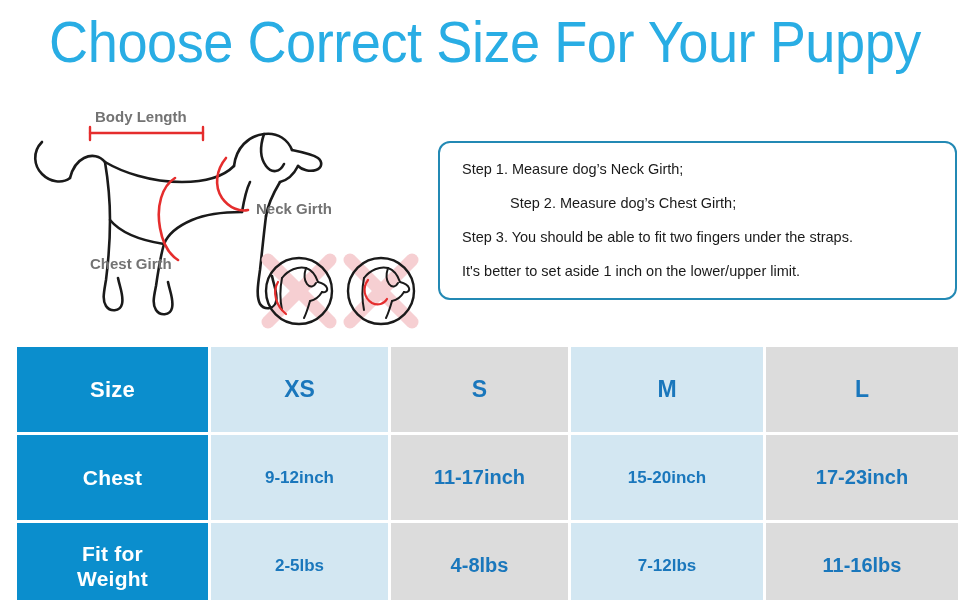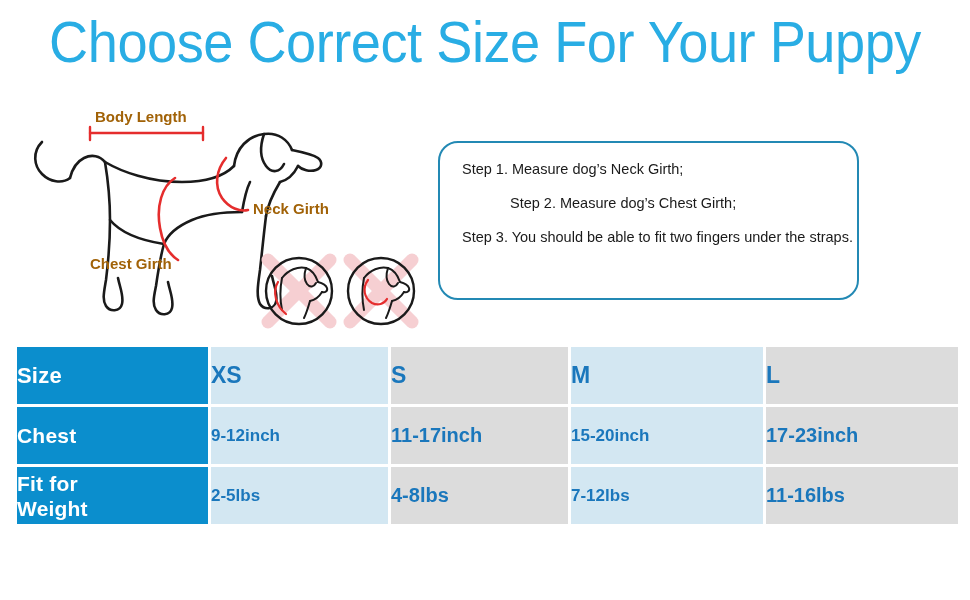--- a/index.html
+++ b/index.html
@@ -39,39 +39,39 @@
     position: absolute;
     left: 10px;
     top: 100px;
     width: 420px;
     height: 240px;
   }
   #diagram svg { display: block; }
 
   .diag-label {
     position: absolute;
-    color: #a16207;
+    color: #737373;
     font-size: 15px;
     font-weight: 700;
     font-family: "Liberation Sans", sans-serif;
     white-space: nowrap;
   }
   #label-body-length { left: 85px; top: 8px; }
-  #label-neck-girth  { left: 243px; top: 100px; }
+  #label-neck-girth  { left: 234px; top: 100px; padding-left: 12px; }
   #label-chest-girth { left: 80px; top: 155px; }
 
   
   #instructions-box {
     position: absolute;
     left: 438px;
     top: 141px;
-    width: 421px;
+    width: 519px;
     height: 159px;
     border: 2px solid #2389b4;
-    border-radius: 20px;
+    border-radius: 12px;
     box-sizing: border-box;
     background: #ffffff;
   }
   .instruction-line {
     position: absolute;
     left: 22px;
     color: #1a1a1a;
     font-size: 14.5px;
     font-weight: 400;
     font-family: "Liberation Sans", sans-serif;
@@ -87,21 +87,22 @@
     position: absolute;
     left: 14px;
     top: 344px;
     width: 942px;
     border-collapse: separate;
     border-spacing: 3px 3px;
     table-layout: fixed;
   }
   #size-table td {
     height: 57px;
-    padding: 0;
+    padding: 14px;
+    text-align: center;
     vertical-align: middle;
     font-family: "Liberation Sans", sans-serif;
   }
   .col-label { width: 191px; }
   .col-xs    { width: 177px; }
   .col-s     { width: 177px; }
   .col-m     { width: 192px; }
   .col-l     { width: 192px; }
 
   td.row-label {
@@ -221,20 +222,21 @@
 
   <div class="diag-label" id="label-neck-girth">Neck Girth</div>
 
   <div class="diag-label" id="label-chest-girth">Chest Girth</div>
 </div>
 
 <div id="instructions-box">
   <div class="instruction-line">Step 1. Measure dog’s Neck Girth;</div>
   <div class="instruction-line">Step 2. Measure dog’s Chest Girth;</div>
   <div class="instruction-line">Step 3. You should be able to fit two fingers under the straps.</div>
+  <div class="instruction-line">It's better to set aside 1 inch on the lower/upper limit.</div>
 </div>
 
 <table id="size-table">
   <colgroup>
     <col class="col-label">
       <col class="col-xs">
       <col class="col-s">
     <col class="col-m">
       <col class="col-l">
   </colgroup>

